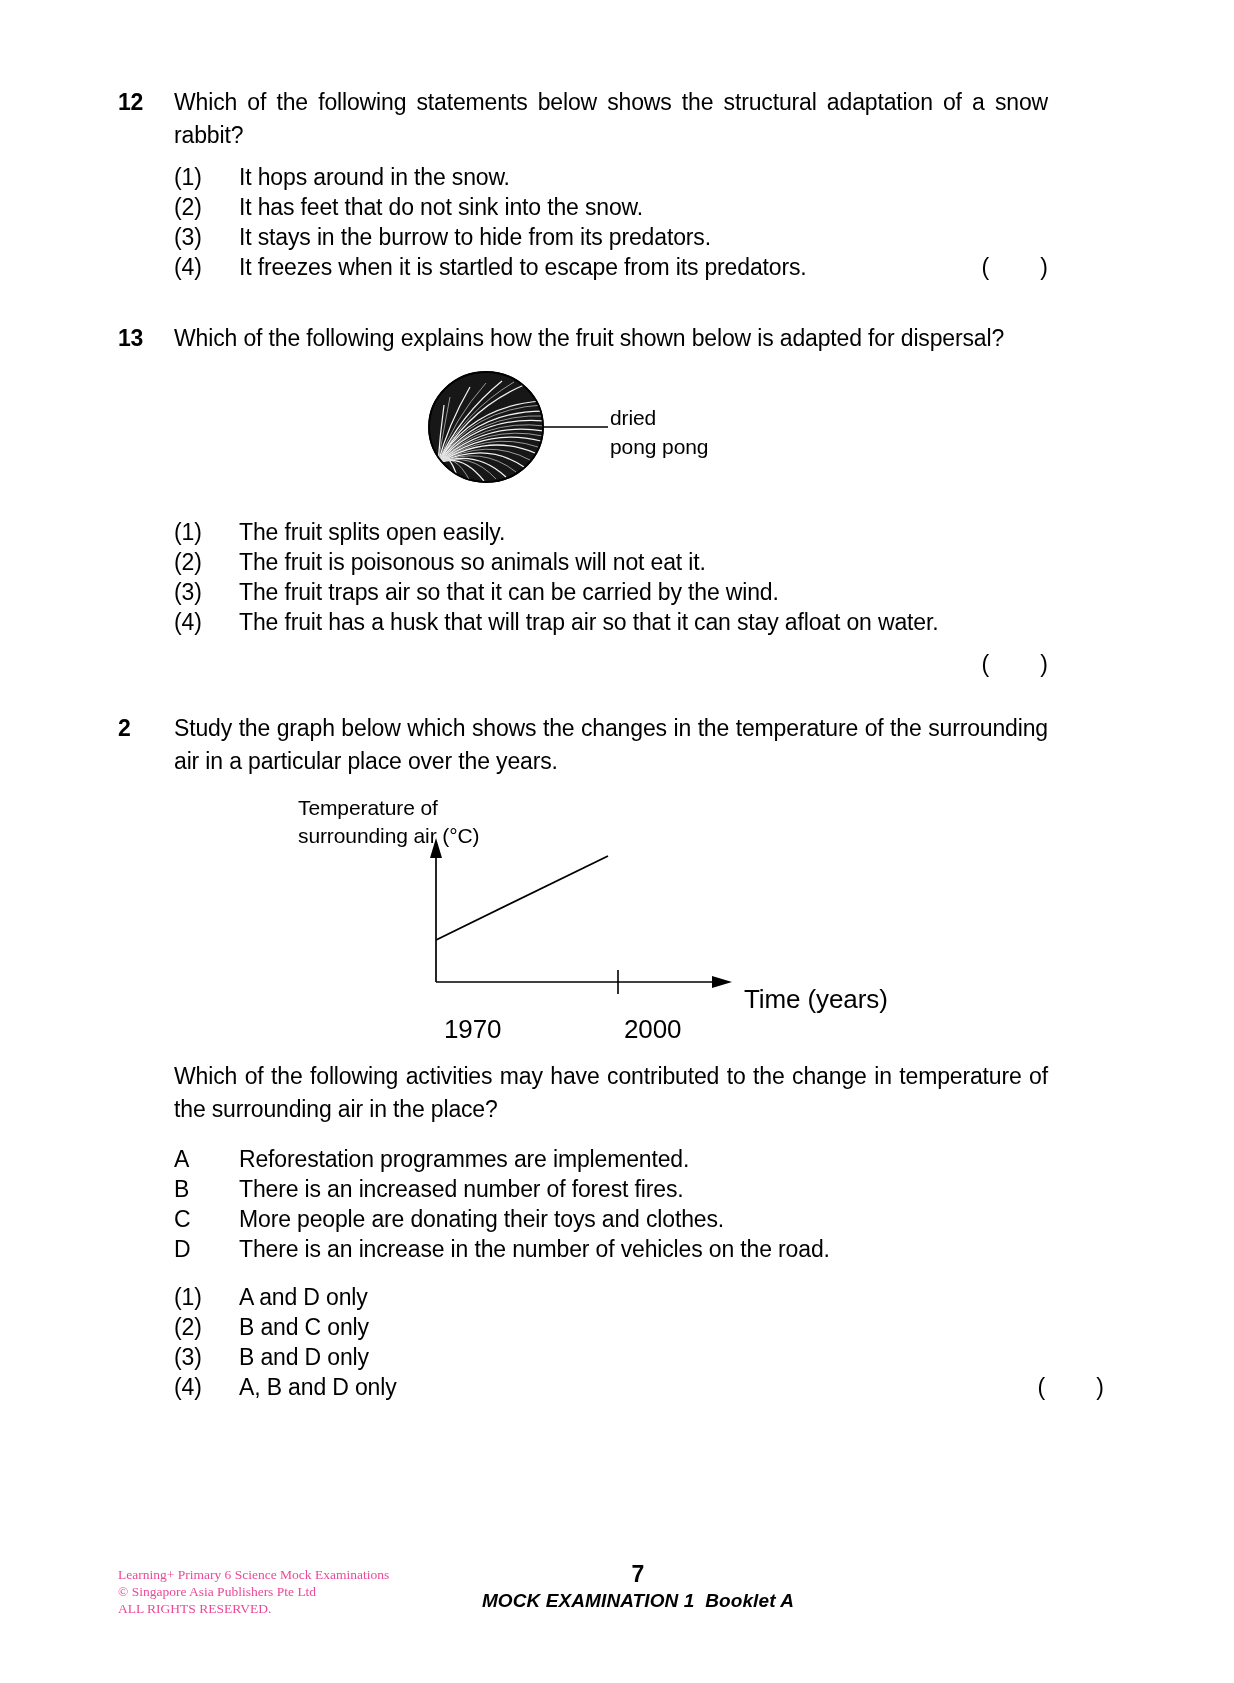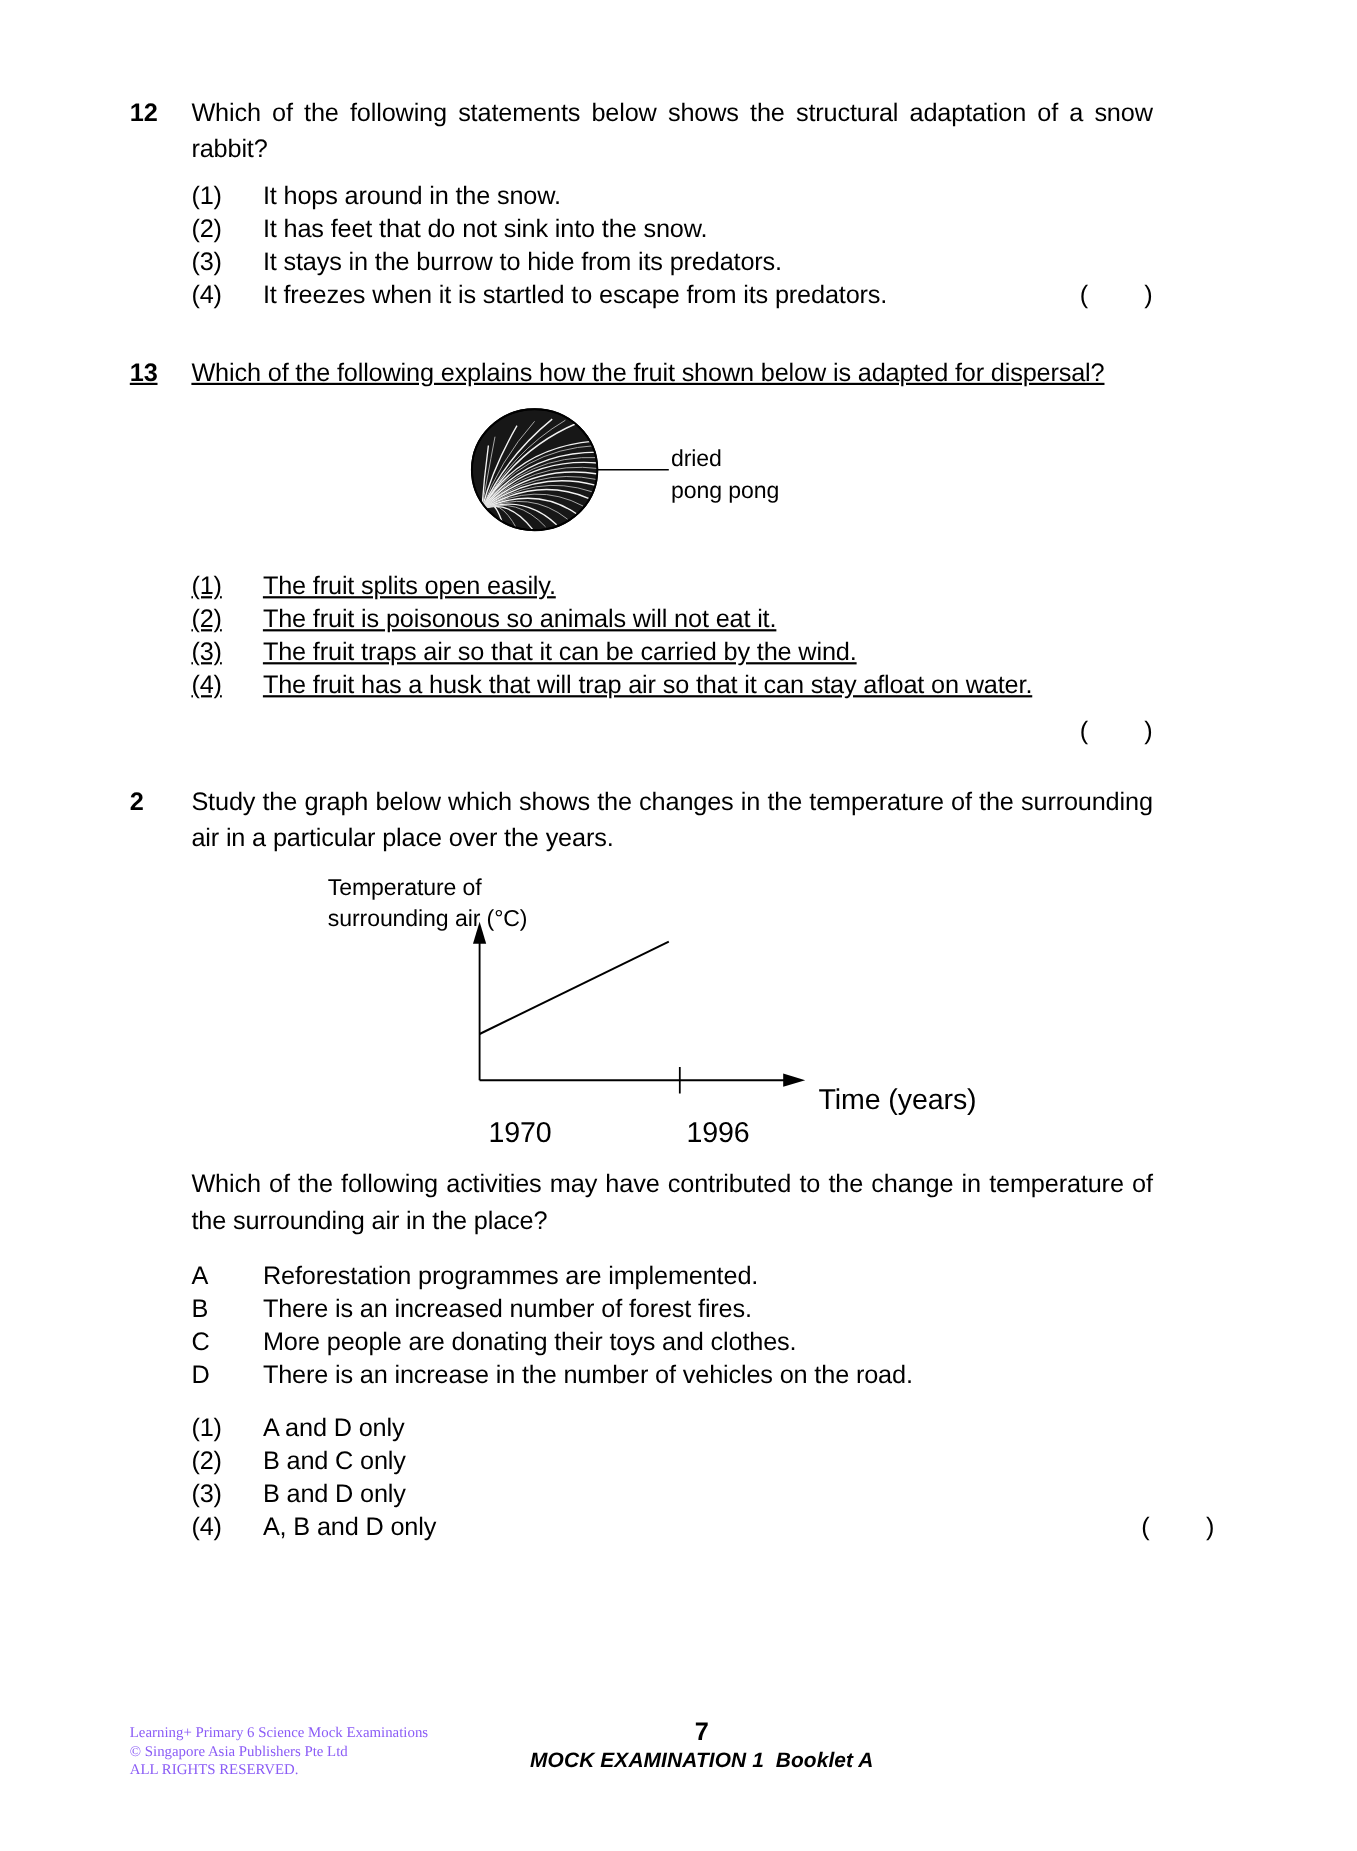--- a/index.html
+++ b/index.html
@@ -146,21 +146,21 @@
     top: 1566px;
     width: 1000px;
   }
   .footer-left {
     position: absolute;
     left: 0;
     top: 0;
     font-family: "Liberation Serif", serif;
     font-size: 13.5px;
     line-height: 17px;
-    color: #8b5cf6;
+    color: #ec4899;
   }
   .footer-center {
     position: absolute;
     left: 330px;
     top: -6px;
     width: 380px;
     text-align: center;
   }
   .page-number {
     font-size: 23px;
@@ -200,21 +200,21 @@
         <div class="opt-text">It stays in the burrow to hide from its predators.</div>
       </div>
       <div class="opt-row">
         <div class="opt-key">(4)</div>
         <div class="opt-text">It freezes when it is startled to escape from its predators.</div>
         <div class="ansbox">(        )</div>
       </div>
     </div>
   </div>
 
-  <div class="question" style="top:322px;text-decoration:underline;">
+  <div class="question" style="top:322px;">
     <div class="q-head">
       <div class="q-num">13</div>
       <div class="q-stem">Which of the following explains how the fruit shown below is adapted for dispersal?</div>
     </div>
 
     <div class="fig-pong">
       <svg class="pong-svg" width="200" height="120" viewBox="0 0 200 120">
         <defs>
           <clipPath id="fruitclip">
             <ellipse cx="68" cy="60" rx="57" ry="55"></ellipse>
@@ -301,21 +301,21 @@
         <polygon points="200,46 194,66 206,66" fill="#000"></polygon>
 
         <line x1="200" y1="190" x2="480" y2="190" stroke="#000" stroke-width="1.7"></line>
         <polygon points="496,190 476,184 476,196" fill="#000"></polygon>
 
         <line x1="382" y1="178" x2="382" y2="202" stroke="#000" stroke-width="1.6"></line>
 
         <line x1="200" y1="148" x2="372" y2="64" stroke="#000" stroke-width="1.8"></line>
       </svg>
       <div class="tick-label tick-1970">1970</div>
-      <div class="tick-label tick-2000">1996</div>
+      <div class="tick-label tick-2000">2000</div>
       <div class="axis-title-x">Time (years)</div>
     </div>
 
     <div style="margin-left:56px;margin-top:6px;">
       <div class="q-stem">Which of the following activities may have contributed to the change in temperature of the surrounding air in the place?</div>
     </div>
 
     <div class="options" style="margin-top:18px;">
       <div class="opt-row">
         <div class="opt-key">A</div>

